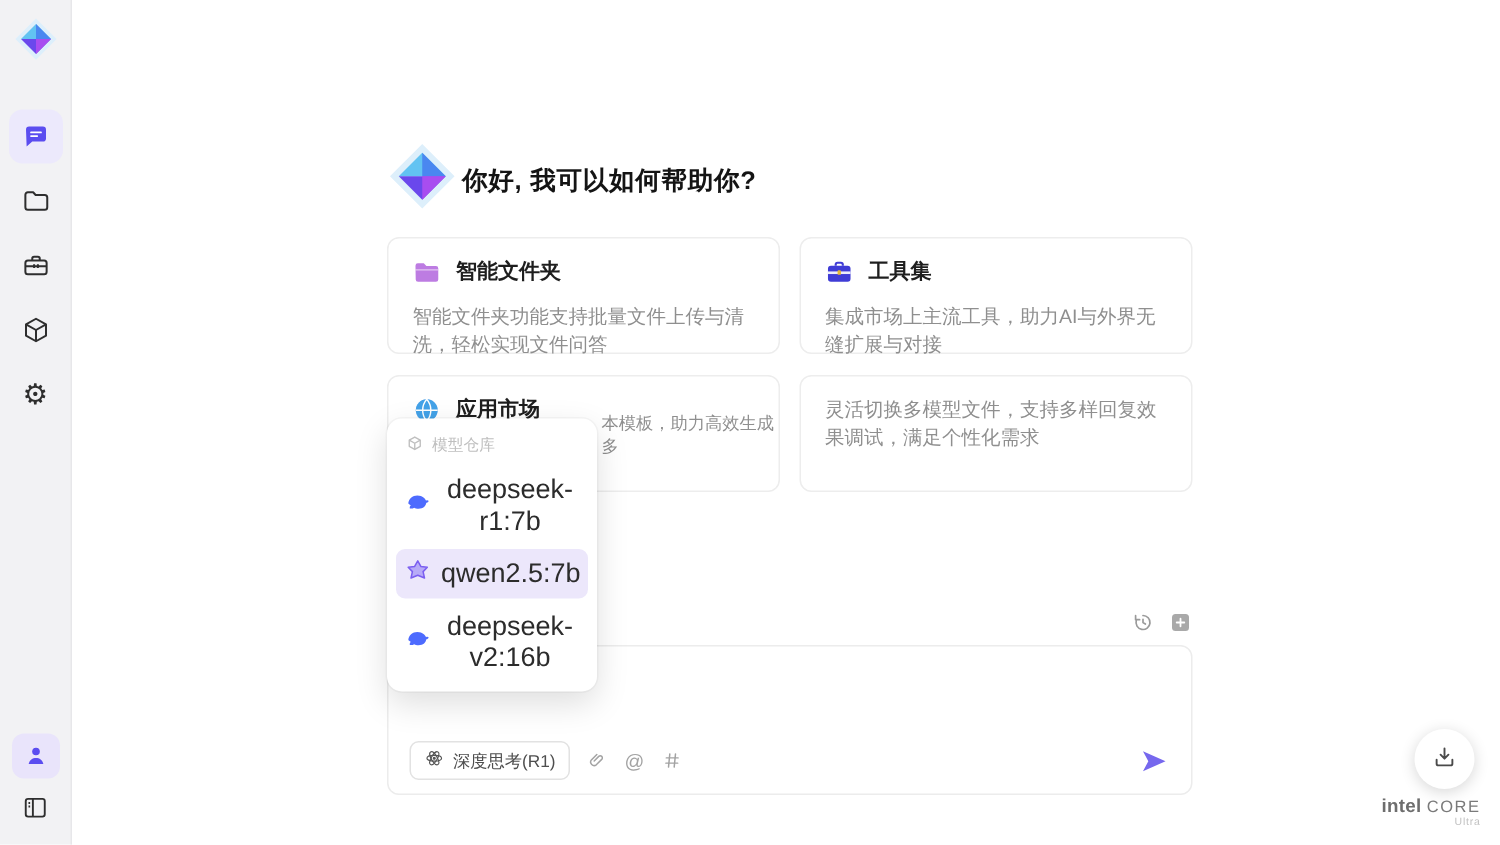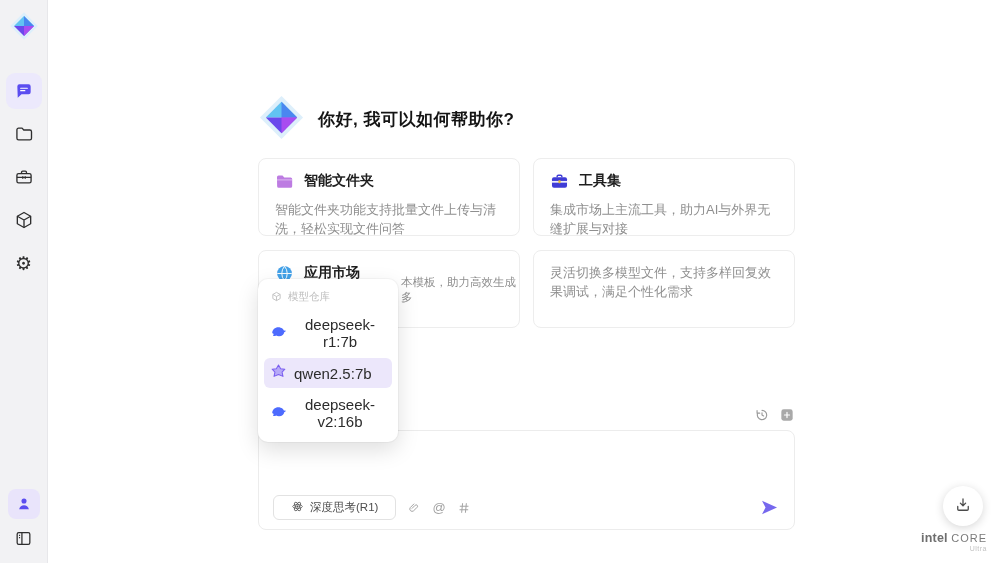--- a/index.html
+++ b/index.html
@@ -18,40 +18,40 @@
   .nav-item svg { display:block; }
   .gear-glyph { font-size:19px; color:#2e2e2e; line-height:1; font-family:"DejaVu Sans",sans-serif; }
   .side-bottom { margin-top:auto; margin-bottom:10px; display:flex;
     flex-direction:column; gap:4px; align-items:center; }
   .side-bottom .nav-item { width:32px; height:30px; border-radius:8px; }
   .side-bottom .nav-item.active { background:#e9e4fb; }
 
   
   .main { position:absolute; left:48px; top:0; right:0; bottom:0; background:#fff; }
 
-  .greeting { position:absolute; left:210px; top:94px; display:flex; align-items:center; gap:13px; }
+  .greeting { position:absolute; left:210px; top:94px; display:flex; align-items:center; gap:3px; }
   .greeting-title { font-size:17px; font-weight:bold; color:#141414; letter-spacing:.5px; }
 
   .cards { position:absolute; left:210px; top:158px; width:537px;
     display:grid; grid-template-columns:1fr 1fr; gap:14px 13px; }
   .card { position:relative; background:#fff; border:1px solid #ededed; border-radius:8px;
     height:78px; padding:13px 16px; cursor:pointer; }
   .card-head { display:flex; align-items:flex-start; gap:10px; margin-bottom:6px; }
   .card-title { font-size:14px; font-weight:bold; color:#1e1e1e; }
   .card-desc { font-size:13px; color:#8f8f8f; line-height:1.45; }
   .card-desc-frag { position:absolute; left:142px; top:24px; font-size:11.5px; color:#8f8f8f; }
 
   
   .dropdown { position:absolute; left:210px; top:279px; width:140px; background:#fff;
     border-radius:10px; box-shadow:0 8px 22px rgba(0,0,0,.13), 0 0 0 1px rgba(0,0,0,.03);
     padding:6px; z-index:6;text-align:center; }
   .dd-header { display:flex; align-items:center; gap:6px; padding:5px 7px 4px;
     font-size:10.5px; color:#bfbfbf; }
   .dd-item { display:flex; align-items:center; gap:8px; padding:6px 7px; margin-top:2px;
-    border-radius:6px; font-size:15px; color:#2c2c2c; cursor:pointer; }
+    border-radius:6px; font-size:18px; color:#2c2c2c; cursor:pointer; }
   .dd-item.selected { background:#ece7fb; }
 
   
   .model-row { position:absolute; left:210px; top:401px; width:537px;
     display:flex; align-items:center; }
   .model-btn { display:flex; align-items:center; gap:7px; background:#f1f1f2;
     border:none; border-radius:6px; padding:5px 10px; font-size:12.5px; color:#2f2f2f;
     cursor:pointer; font-family:inherit; }
   .row-icons { margin-left:auto; display:flex; gap:9px; align-items:center; }
   .row-icons .ic { cursor:pointer; display:flex; }
@@ -59,21 +59,21 @@
   
   .composer { position:absolute; left:210px; top:430px; width:537px; height:100px;
     border:1px solid #ececec; border-radius:8px; background:#fff; }
   .composer textarea { position:absolute; left:16px; top:13px; width:500px; height:42px;
     border:none; outline:none; resize:none; font-size:13px; color:#333;
     font-family:inherit; background:transparent; }
   .composer textarea::placeholder { color:#dadada; }
   .composer-toolbar { position:absolute; left:14px; right:15px; bottom:9px;
     display:flex; align-items:center; gap:11px; }
   .deep-pill { display:flex; align-items:center; gap:6px; border:1px solid #e2e2e2;
-    background:#fff; border-radius:6px; padding:4px 17px; font-size:11.5px; color:#4e4e4e;
+    background:#fff; border-radius:6px; padding:4px 9px; font-size:11.5px; color:#4e4e4e;
     cursor:pointer; font-family:inherit; }
   .tool-ic { display:flex; align-items:center; cursor:pointer; }
   .at-glyph { font-size:13px; color:#a3a3a3; line-height:1; }
   .send-btn { margin-left:auto; background:none; border:none; cursor:pointer; display:flex; }
 
   
   .fab { position:absolute; right:17px; bottom:37px; width:40px; height:40px;
     border-radius:50%; background:#fff; border:none; cursor:pointer;
     box-shadow:0 2px 10px rgba(0,0,0,.16); display:flex; align-items:center; justify-content:center; }
   .intel { position:absolute; right:13px; bottom:11px; text-align:right; line-height:1.05; }

